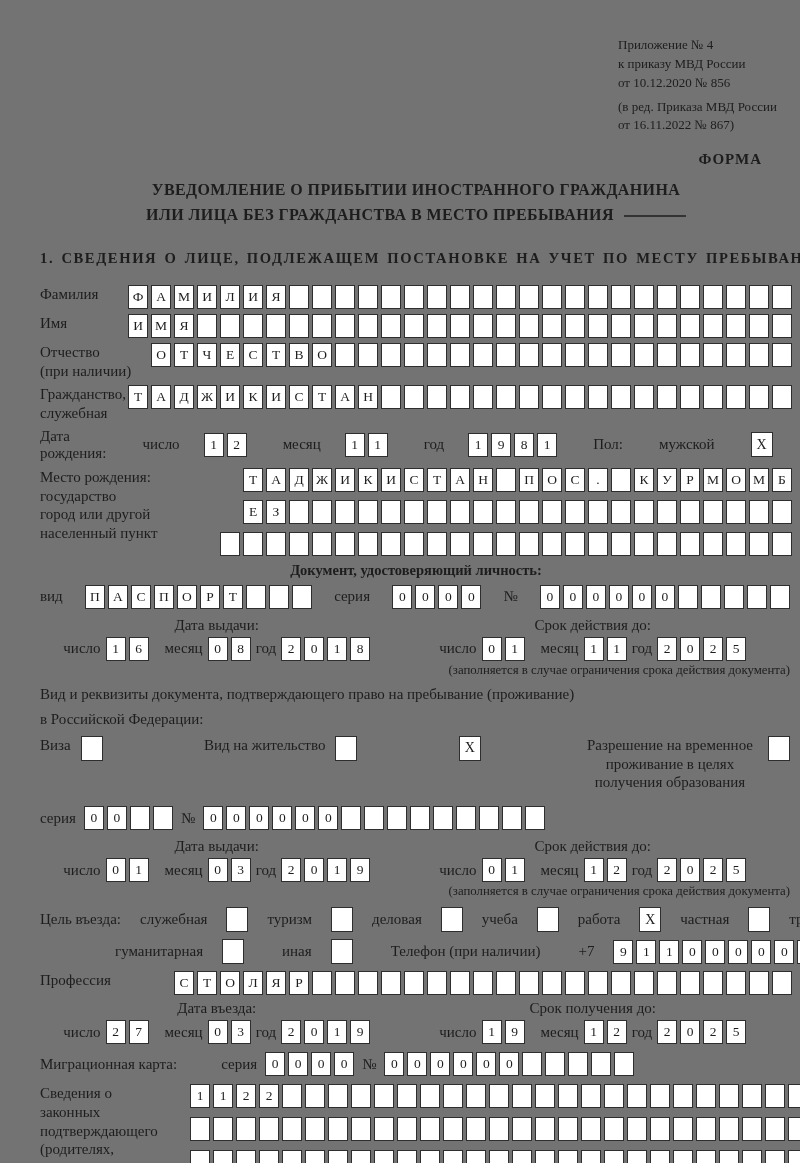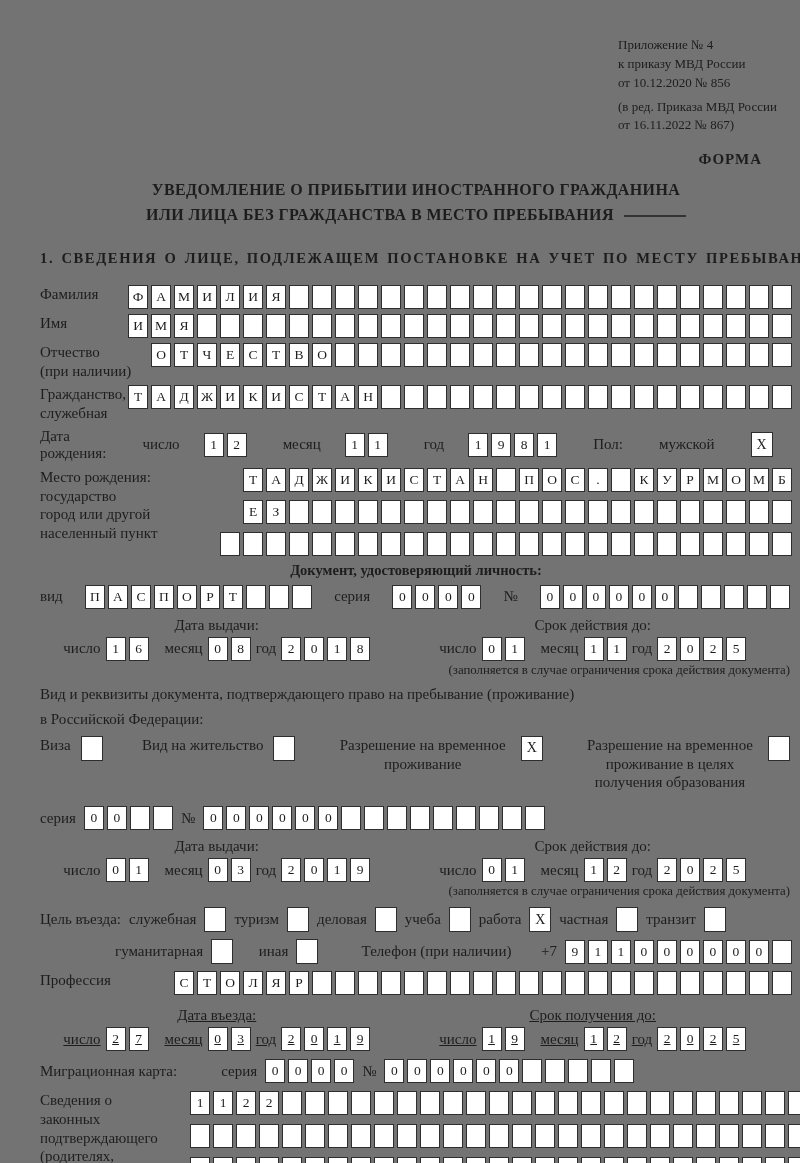--- a/index.html
+++ b/index.html
@@ -61,21 +61,21 @@
   .intro{font-size:15px;margin-bottom:8px;}
   
   .stayopts{display:flex;align-items:flex-start;justify-content:space-between;
     margin:4px 2px 14px 0;}
   .opt{display:flex;align-items:flex-start;gap:10px;}
   .opt .lbl{text-align:center;}
   .opt .narrow{width:176px;}
   
   .permrow{display:flex;align-items:center;font-size:15px;margin-bottom:8px;gap:8px;}
   
-  .purpose{display:flex;align-items:center;font-size:15px;margin-bottom:7px;gap:8px;}
+  .purpose{display:flex;align-items:center;font-size:15px;margin-bottom:7px;gap:19px;}
   .purpose .lbl{white-space:nowrap;}
   
   .reps{display:flex;margin-top:4px;}
   .reps .lblcol{width:150px;flex:0 0 150px;}
   .reps-rows{flex:1;display:flex;flex-direction:column;gap:9px;}
 </style>
 </head>
 <body>
 
 <div class="page">
@@ -461,21 +461,20 @@
   <div class="stayopts">
     <div class="opt">
       <span class="lbl">Виза</span>
       <span class="checkbox"></span>
     </div>
     <div class="opt">
       <span class="lbl">Вид на жительство</span>
       <span class="checkbox"></span>
     </div>
     <div class="opt">
-      <span class="lbl narrow">Разрешение на временное проживание</span>
       <span class="checkbox">X</span>
     </div>
     <div class="opt">
       <span class="lbl narrow">Разрешение на временное проживание в целях получения образования</span>
       <span class="checkbox"></span>
     </div>
   </div>
 
   <div class="permrow">
     <span>серия</span>
@@ -623,21 +622,21 @@
         <span class="cell"></span>
         <span class="cell"></span>
         <span class="cell"></span>
         <span class="cell"></span>
         <span class="cell"></span>
         <span class="cell"></span>
         <span class="cell"></span>
       </span>
   </div>
 
-  <div class="dates-pair" style="margin-top:12px;text-decoration:underline;">
+  <div class="dates-pair" style="margin-top:5px;">
     <div class="dates-col left">
       <div class="dates-head">Дата въезда:</div>
       <div class="dateline">
         <span>число</span>
         <span class="cells">
             <span class="cell">2</span>
             <span class="cell">7</span>
           </span>
         <span class="sp6"></span>
         <span>месяц</span>

